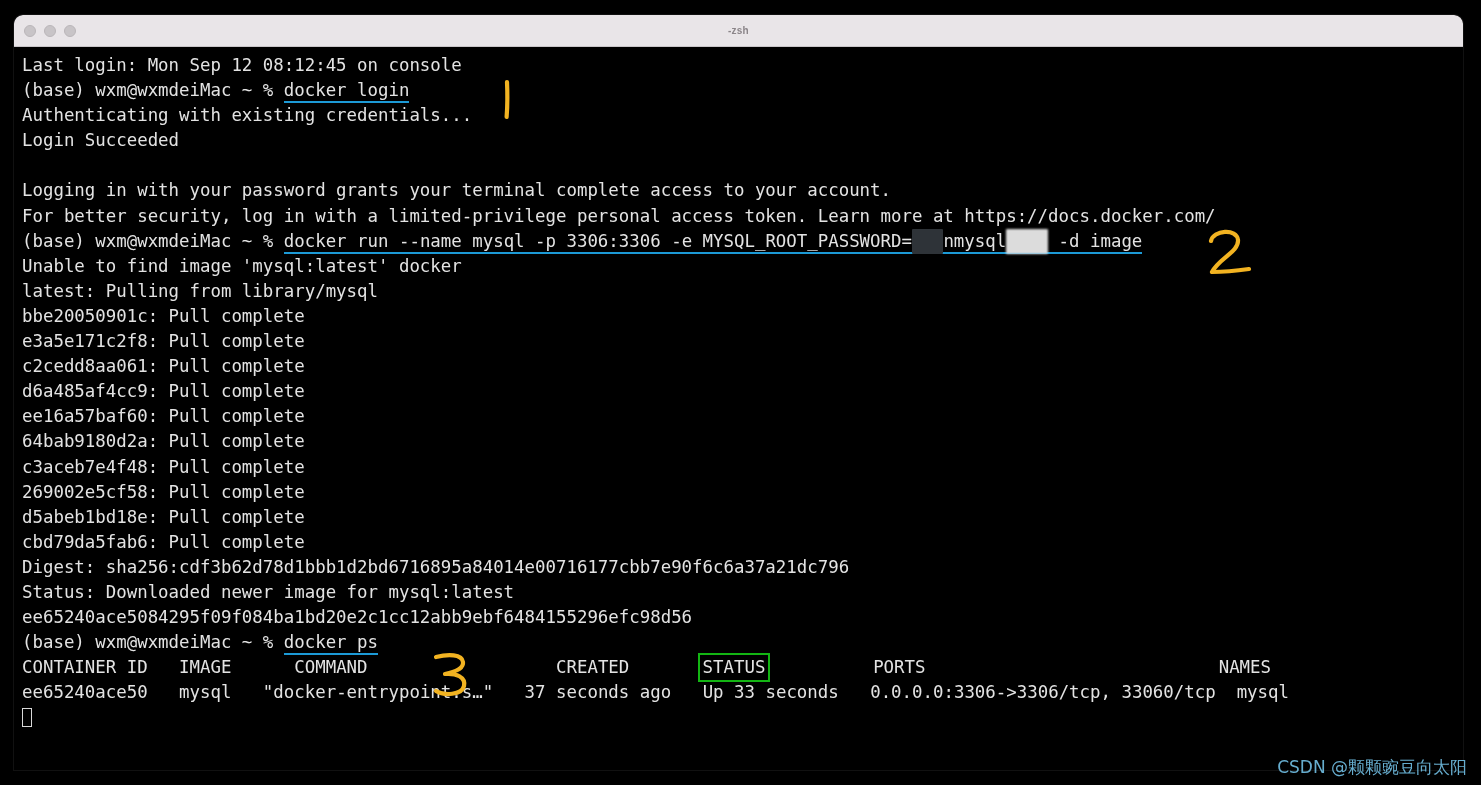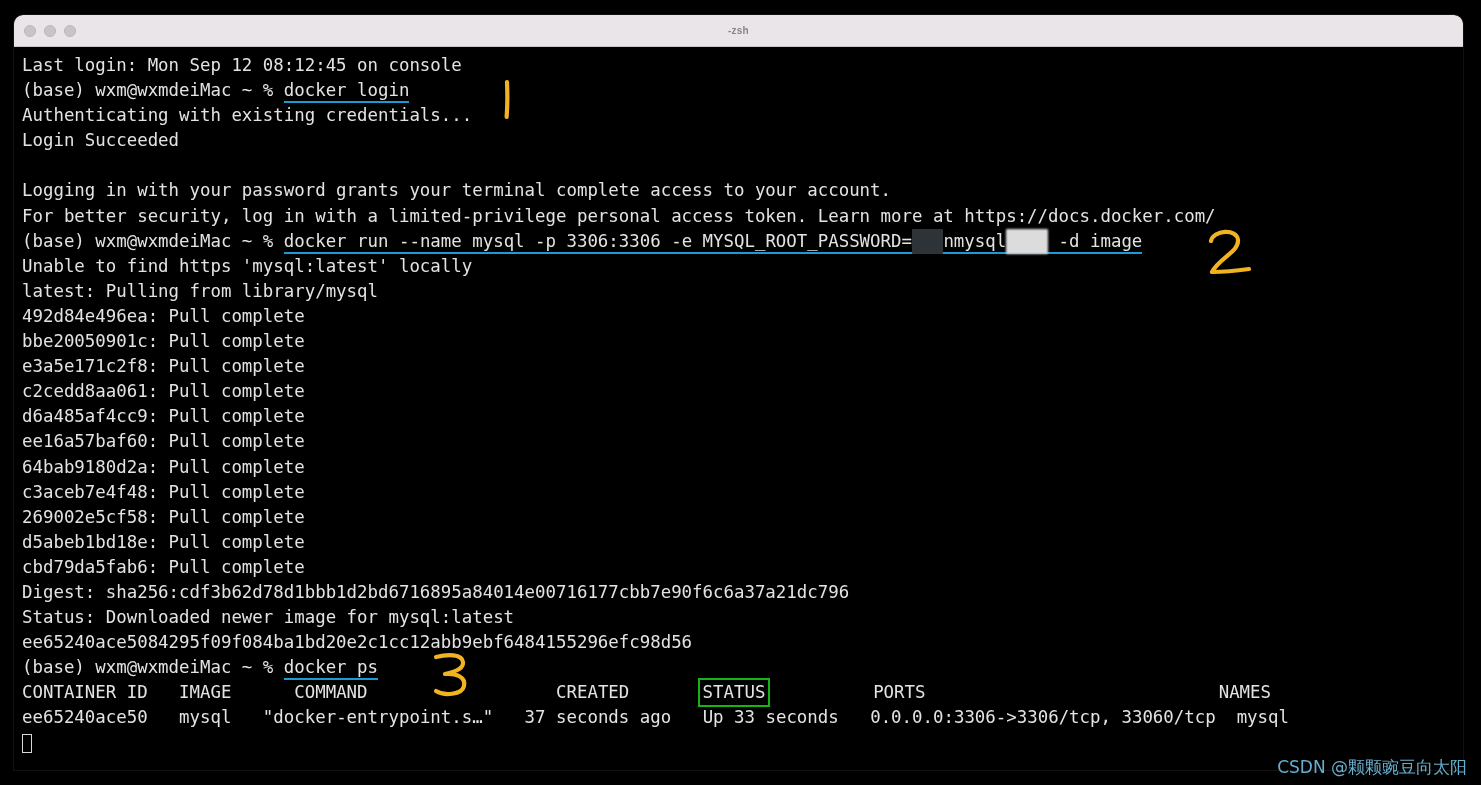--- a/index.html
+++ b/index.html
@@ -175,25 +175,24 @@
       <div class="line"><span>Login Succeeded</span></div>
 
       <div class="line blank">&nbsp;</div>
 
       <div class="line"><span>Logging in with your password grants your terminal complete access to your account.</span></div>
 
       <div class="line"><span>For better security, log in with a limited-privilege personal access token. Learn more at https://docs.docker.com/</span></div>
 
       <div class="line"><span>(base) wxm@wxmdeiMac ~ % </span><span class="underline-cmd"><span>docker run --name mysql -p 3306:3306 -e MYSQL_ROOT_PASSWORD=</span><span class="redact">vvv</span><span>nmysql</span><span class="redact2">xxxx</span><span> -d image</span></span></div>
 
-      <div class="line"><span>Unable to find https 'mysql:latest' locally</span></div>
+      <div class="line"><span>Unable to find image 'mysql:latest' docker</span></div>
 
       <div class="line"><span>latest: Pulling from library/mysql</span></div>
 
-      <div class="line"><span>492d84e496ea: Pull complete</span></div>
       <div class="line"><span>bbe20050901c: Pull complete</span></div>
       <div class="line"><span>e3a5e171c2f8: Pull complete</span></div>
       <div class="line"><span>c2cedd8aa061: Pull complete</span></div>
       <div class="line"><span>d6a485af4cc9: Pull complete</span></div>
       <div class="line"><span>ee16a57baf60: Pull complete</span></div>
       <div class="line"><span>64bab9180d2a: Pull complete</span></div>
       <div class="line"><span>c3aceb7e4f48: Pull complete</span></div>
       <div class="line"><span>269002e5cf58: Pull complete</span></div>
       <div class="line"><span>d5abeb1bd18e: Pull complete</span></div>
       <div class="line"><span>cbd79da5fab6: Pull complete</span></div>

